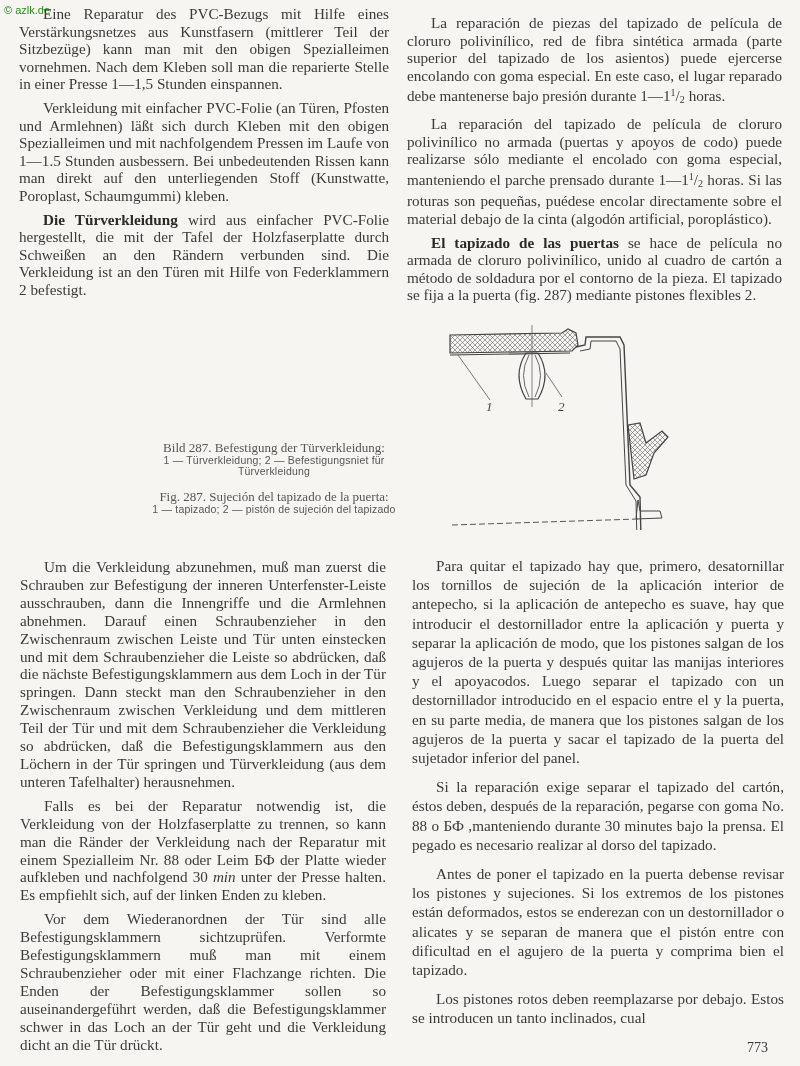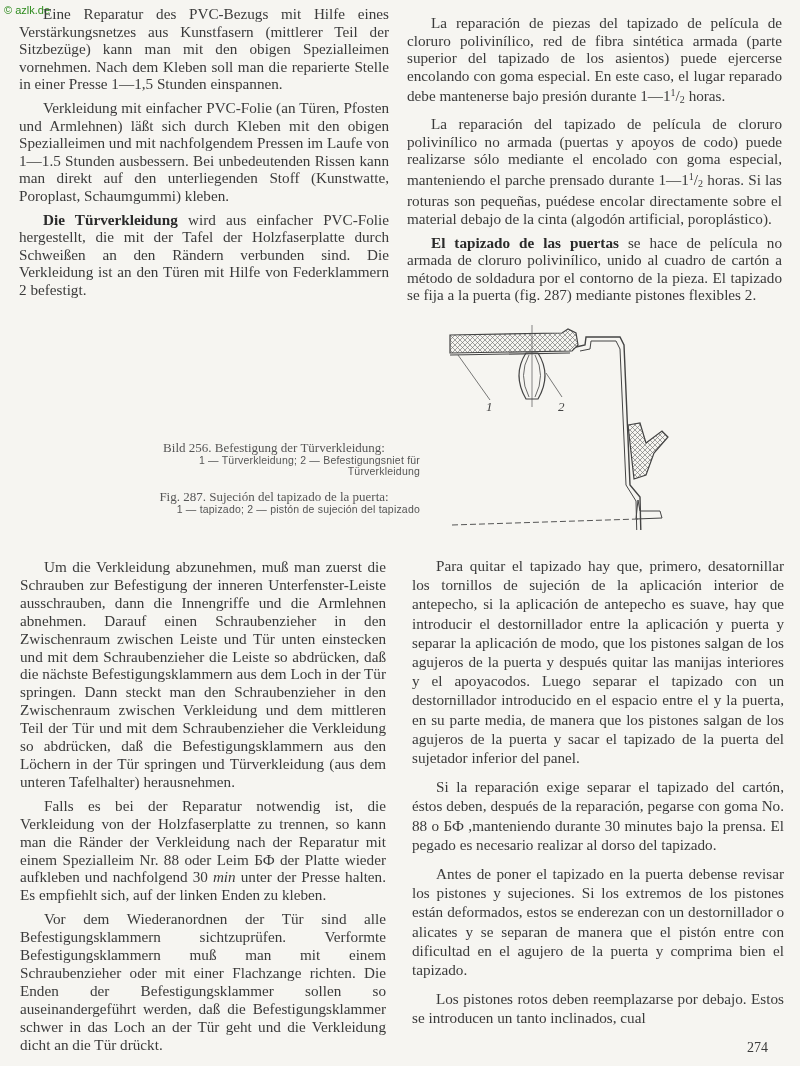--- a/index.html
+++ b/index.html
@@ -17,21 +17,21 @@
   .col { position: absolute; font-size: 15.2px; line-height: 17.6px; text-align: justify; }
   .col p { margin: 0 0 6px 0; text-indent: 24px; hyphens: manual; }
   .col b { color: #2a2a2a; }
   #col-top-left { left: 19px; top: 5px; width: 370px; }
   #col-top-right { left: 407px; top: 14px; width: 375px; }
   #col-bot-left { left: 20px; top: 558px; width: 366px; line-height: 17.9px; }
   #col-bot-right { left: 412px; top: 556px; width: 372px; line-height: 19.2px; }
   #col-bot-right p { margin-bottom: 10px; }
   .caption { position: absolute; left: 128px; top: 440px; width: 292px; text-align: center; color: #555; }
   .cap-title { font-size: 13px; line-height: 15px; }
-  .cap-sub { font-size: 10.5px; line-height: 11px; font-family: "Liberation Sans", "DejaVu Sans", sans-serif; letter-spacing: 0.2px; text-align: right; }
+  .cap-sub { font-size: 10.5px; line-height: 11px; font-family: "Liberation Sans", "DejaVu Sans", sans-serif; letter-spacing: 0.2px; }
   .cap-gap { height: 12px; }
   .figure { position: absolute; left: 440px; top: 325px; width: 330px; height: 205px; }
   .page-num { position: absolute; right: 32px; top: 1040px; font-size: 14px; }
   .sub { font-size: 10px; vertical-align: -2px; }
   .sup { font-size: 10px; vertical-align: 5px; }
 </style>
 </head>
 <body>
 
 <div class="watermark">© azlk.de</div>
@@ -72,33 +72,33 @@
     <path d="M89 30 Q78 50 89 72 M95 30 Q106 50 95 72" fill="none" stroke="#444" stroke-width="0.8"></path>
 
     <line x1="18" y1="30" x2="50" y2="75" stroke="#555" stroke-width="0.8"></line>
     <line x1="106" y1="48" x2="122" y2="72" stroke="#555" stroke-width="0.8"></line>
     <text x="46" y="86" font-size="13" font-style="italic" fill="#444" font-family="Liberation Serif, serif">1</text>
     <text x="118" y="86" font-size="13" font-style="italic" fill="#444" font-family="Liberation Serif, serif">2</text>
   </svg>
 </div>
 
 <div class="caption">
-  <div class="cap-title">Bild 256. Befestigung der Türverkleidung:</div>
+  <div class="cap-title">Bild 287. Befestigung der Türverkleidung:</div>
   <div class="cap-sub">1 — Türverkleidung; 2 — Befestigungsniet für Türverkleidung</div>
   <div class="cap-gap"></div>
   <div class="cap-title">Fig. 287. Sujeción del tapizado de la puerta:</div>
   <div class="cap-sub">1 — tapizado; 2 — pistón de sujeción del tapizado</div>
 </div>
 
 <div class="col" id="col-bot-left">
   <p>Um die Verkleidung abzunehmen, muß man zuerst die Schrauben zur Befestigung der inneren Unterfenster-Leiste ausschrauben, dann die Innengriffe und die Armlehnen abnehmen. Darauf einen Schraubenzieher in den Zwischenraum zwischen Leiste und Tür unten einstecken und mit dem Schraubenzieher die Leiste so abdrücken, daß die nächste Befestigungsklammern aus dem Loch in der Tür springen. Dann steckt man den Schraubenzieher in den Zwischenraum zwischen Verkleidung und dem mittleren Teil der Tür und mit dem Schraubenzieher die Verkleidung so abdrücken, daß die Befestigungsklammern aus den Löchern in der Tür springen und Türverkleidung (aus dem unteren Tafelhalter) herausnehmen.</p>
   <p><span>Falls es bei der Reparatur notwendig ist, die Verkleidung von der Holzfaserplatte zu trennen, so kann man die Ränder der Verkleidung nach der Reparatur mit einem Spezialleim Nr. 88 oder Leim БФ der Platte wieder aufkleben und nachfolgend 30 </span><i>min</i><span> unter der Presse halten. Es empfiehlt sich, auf der linken Enden zu kleben.</span></p>
   <p>Vor dem Wiederanordnen der Tür sind alle Befestigungsklammern sichtzuprüfen. Verformte Befestigungsklammern muß man mit einem Schraubenzieher oder mit einer Flachzange richten. Die Enden der Befestigungsklammer sollen so auseinandergeführt werden, daß die Befestigungsklammer schwer in das Loch an der Tür geht und die Verkleidung dicht an die Tür drückt.</p>
 </div>
 
 <div class="col" id="col-bot-right">
   <p>Para quitar el tapizado hay que, primero, desatornillar los tornillos de sujeción de la aplicación interior de antepecho, si la aplicación de antepecho es suave, hay que introducir el destornillador entre la aplicación y puerta y separar la aplicación de modo, que los pistones salgan de los agujeros de la puerta y después quitar las manijas interiores y el apoyacodos. Luego separar el tapizado con un destornillador introducido en el espacio entre el y la puerta, en su parte media, de manera que los pistones salgan de los agujeros de la puerta y sacar el tapizado de la puerta del sujetador inferior del panel.</p>
   <p>Si la reparación exige separar el tapizado del cartón, éstos deben, después de la reparación, pegarse con goma No. 88 o БФ ,manteniendo durante 30 minutes bajo la prensa. El pegado es necesario realizar al dorso del tapizado.</p>
   <p>Antes de poner el tapizado en la puerta debense revisar los pistones y sujeciones. Si los extremos de los pistones están deformados, estos se enderezan con un destornillador o alicates y se separan de manera que el pistón entre con dificultad en el agujero de la puerta y comprima bien el tapizado.</p>
   <p>Los pistones rotos deben reemplazarse por debajo. Estos se introducen un tanto inclinados, cual</p>
 </div>
 
-<div class="page-num">274</div>
+<div class="page-num">773</div>
 
 </body></html>

